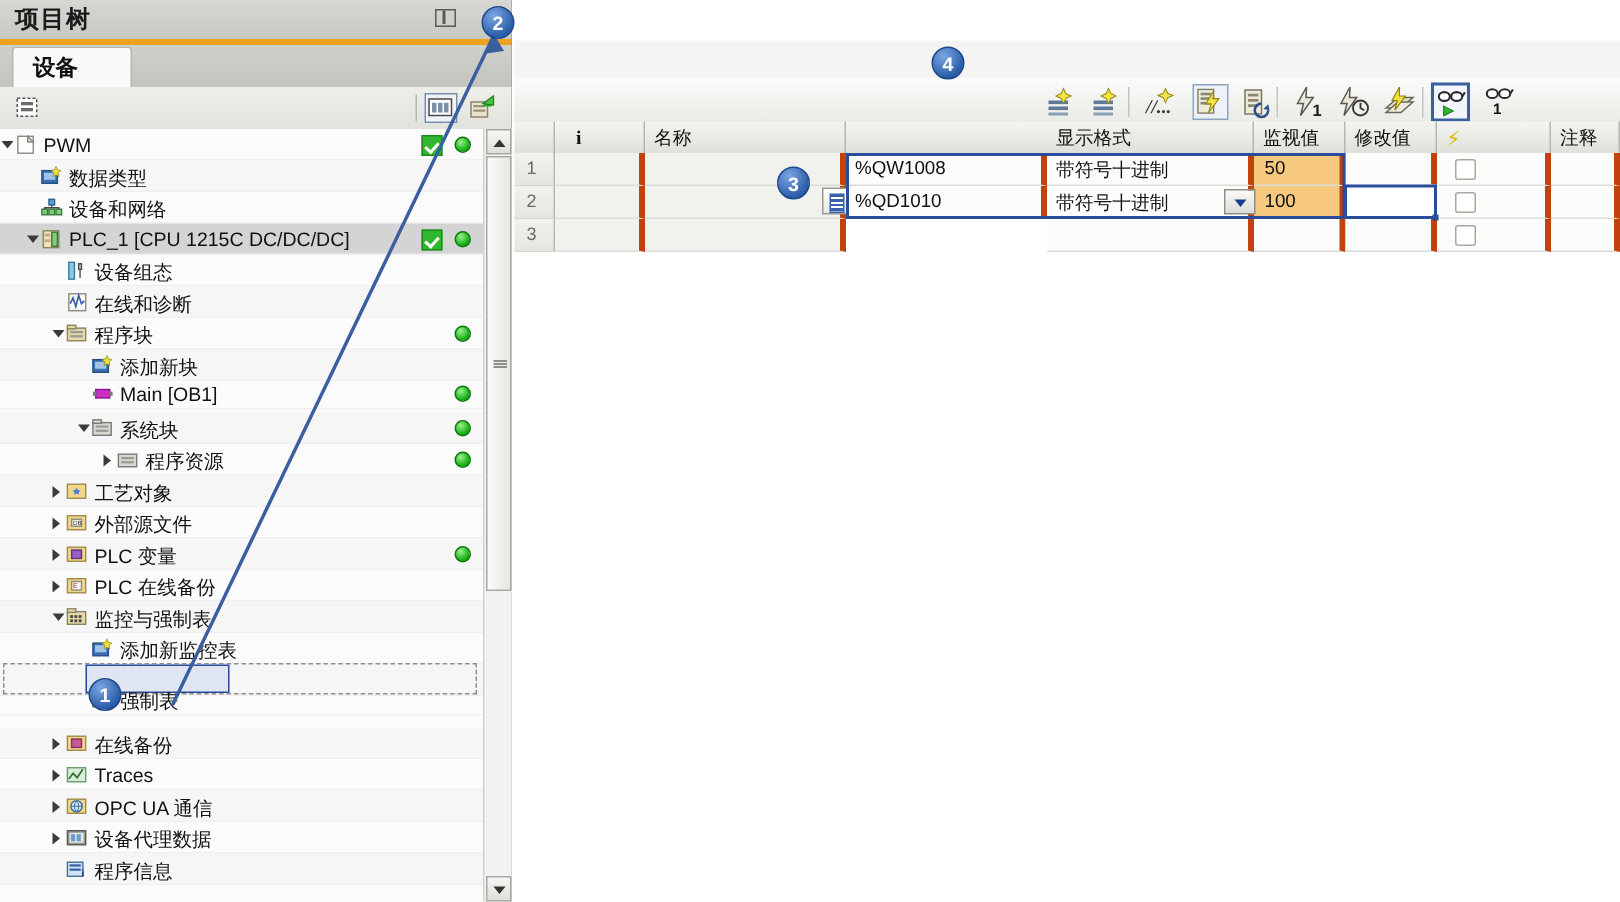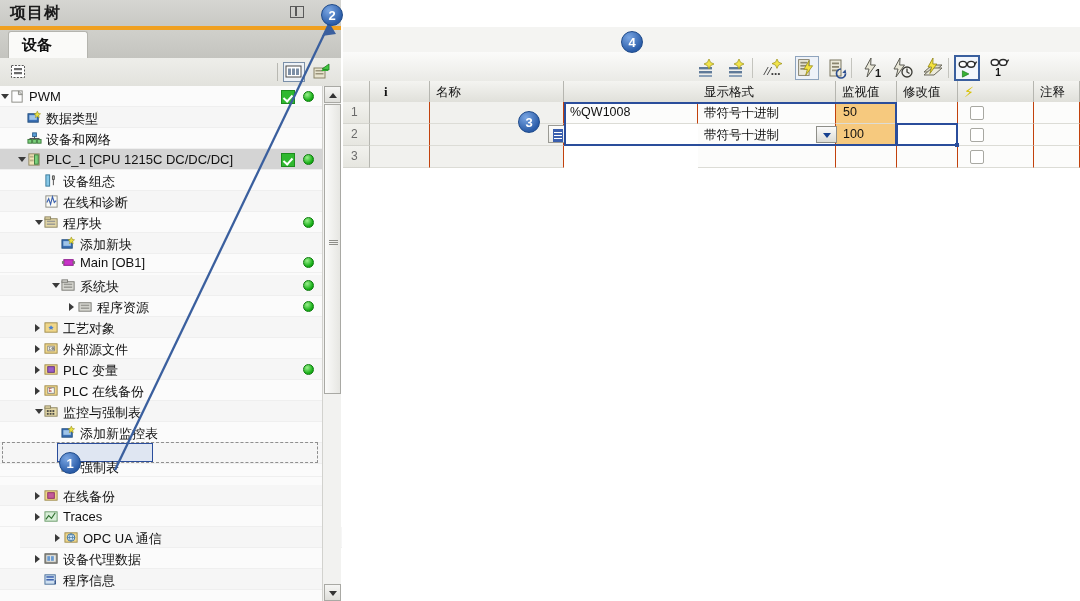--- a/index.html
+++ b/index.html
@@ -96,21 +96,21 @@
   #grid{position:absolute;left:0;top:81px;width:737px;height:520px;background:#ffffff;}
   #hdr{position:absolute;left:0;top:0;width:737px;height:21px;
     background:linear-gradient(#f4f4f1,#e0e0da);border-bottom:1px solid #9d9d97;}
   .hcell{position:absolute;top:0;height:21px;border-right:1px solid #b6b6b0;box-sizing:border-box;}
   .hcell span{position:absolute;left:6px;top:3px;font-size:12.5px;color:#111;white-space:nowrap;}
   .grow{position:absolute;left:0;width:737px;height:22px;}
   .grow .rn{position:absolute;left:0;top:0;width:27px;height:22px;
     background:linear-gradient(#f2f2ee,#e6e6e0);border-right:1px solid #b6b6b0;
     border-bottom:1px solid #d5d5cf;box-sizing:border-box;}
   .grow .rn span{position:absolute;left:8px;top:3px;font-size:12px;color:#6a6a6a;}
-  .gcell{position:absolute;top:0;height:22px;border-right:1px solid #c2410c;
+  .gcell{position:absolute;top:0;height:22px;border-right:4px solid #c2410c;
     border-bottom:1px solid #dcdcd6;box-sizing:border-box;background:#fcfcfb;}
   .gcell.shade{background:#f1f1ee;}
   .gcell span{position:absolute;left:6px;top:3px;font-size:12.5px;color:#111;white-space:nowrap;}
   .gcell.mon{background:#f6c97e;}
   .gcell.mon span{left:7px;}
   .cb{position:absolute;left:12px;top:4px;width:14px;height:14px;background:#ffffff;
     border:1px solid #a8a8a2;border-radius:2px;box-sizing:border-box;}
 
   #sel-rect{position:absolute;left:221px;top:21px;width:333px;height:44px;
     border:2px solid #2a4d9b;box-sizing:border-box;pointer-events:none;}
@@ -400,21 +400,21 @@
           </div>
           <div class="tree-row" style="top: 420px;">
             <div class="tw"></div>
             <div class="arrow right" style="left:35px"></div>
             <div class="tico" style="left:44px"><svg width="15" height="15" viewBox="0 0 16 16">
                 <rect x="1" y="3" width="13" height="10" fill="#d8eed8" stroke="#6a9a6a"></rect>
                 <path d="M2 11 l3-4 l3 3 l4-6" stroke="#2f6f2f" fill="none" stroke-width="1.2"></path>
               </svg></div>
             <div class="tlabel" style="left:63px">Traces</div>
           </div>
-          <div class="tree-row alt" style="top: 441px; margin-left: 20px;">
+          <div class="tree-row alt" style="top: 441px;">
             <div class="tw"></div>
             <div class="arrow right" style="left:35px"></div>
             <div class="tico" style="left:44px"><svg width="15" height="15" viewBox="0 0 16 16">
                 <rect x="1" y="3" width="13" height="10" fill="#f0d78a" stroke="#a08c4c"></rect>
                 <circle cx="7.5" cy="8" r="4" fill="#cfe3f5" stroke="#3a6f9a"></circle>
                 <path d="M3.5 8 L11.5 8 M7.5 4 a6 6 0 0 1 0 8 a6 6 0 0 1 0-8" stroke="#3a6f9a" fill="none" stroke-width="0.7"></path>
               </svg></div>
             <div class="tlabel" style="left:63px">OPC UA 通信</div>
           </div>
           <div class="tree-row" style="top: 462px;">
@@ -589,20 +589,23 @@
               <div class="cb"></div>
             </div>
             <div class="gcell" style="left:691px;width:46px"></div>
           </div>
           <div class="grow" style="top: 43px;">
             <div class="rn">
               <span>2</span>
             </div>
             <div class="gcell shade" style="left:27px;width:60px"></div>
             <div class="gcell shade" style="left:87px;width:134px"></div>
+            <div class="gcell" style="left:221px;width:134px">
+              <span>%QD1010</span>
+            </div>
             <div class="gcell" style="left:355px;width:138px">
               <span>带符号十进制</span>
             </div>
             <div class="gcell mon" style="left:493px;width:61px">
               <span>100</span>
             </div>
             <div class="gcell" style="left:554px;width:61px"></div>
             <div class="gcell" style="left:615px;width:76px">
               <div class="cb"></div>
             </div>

